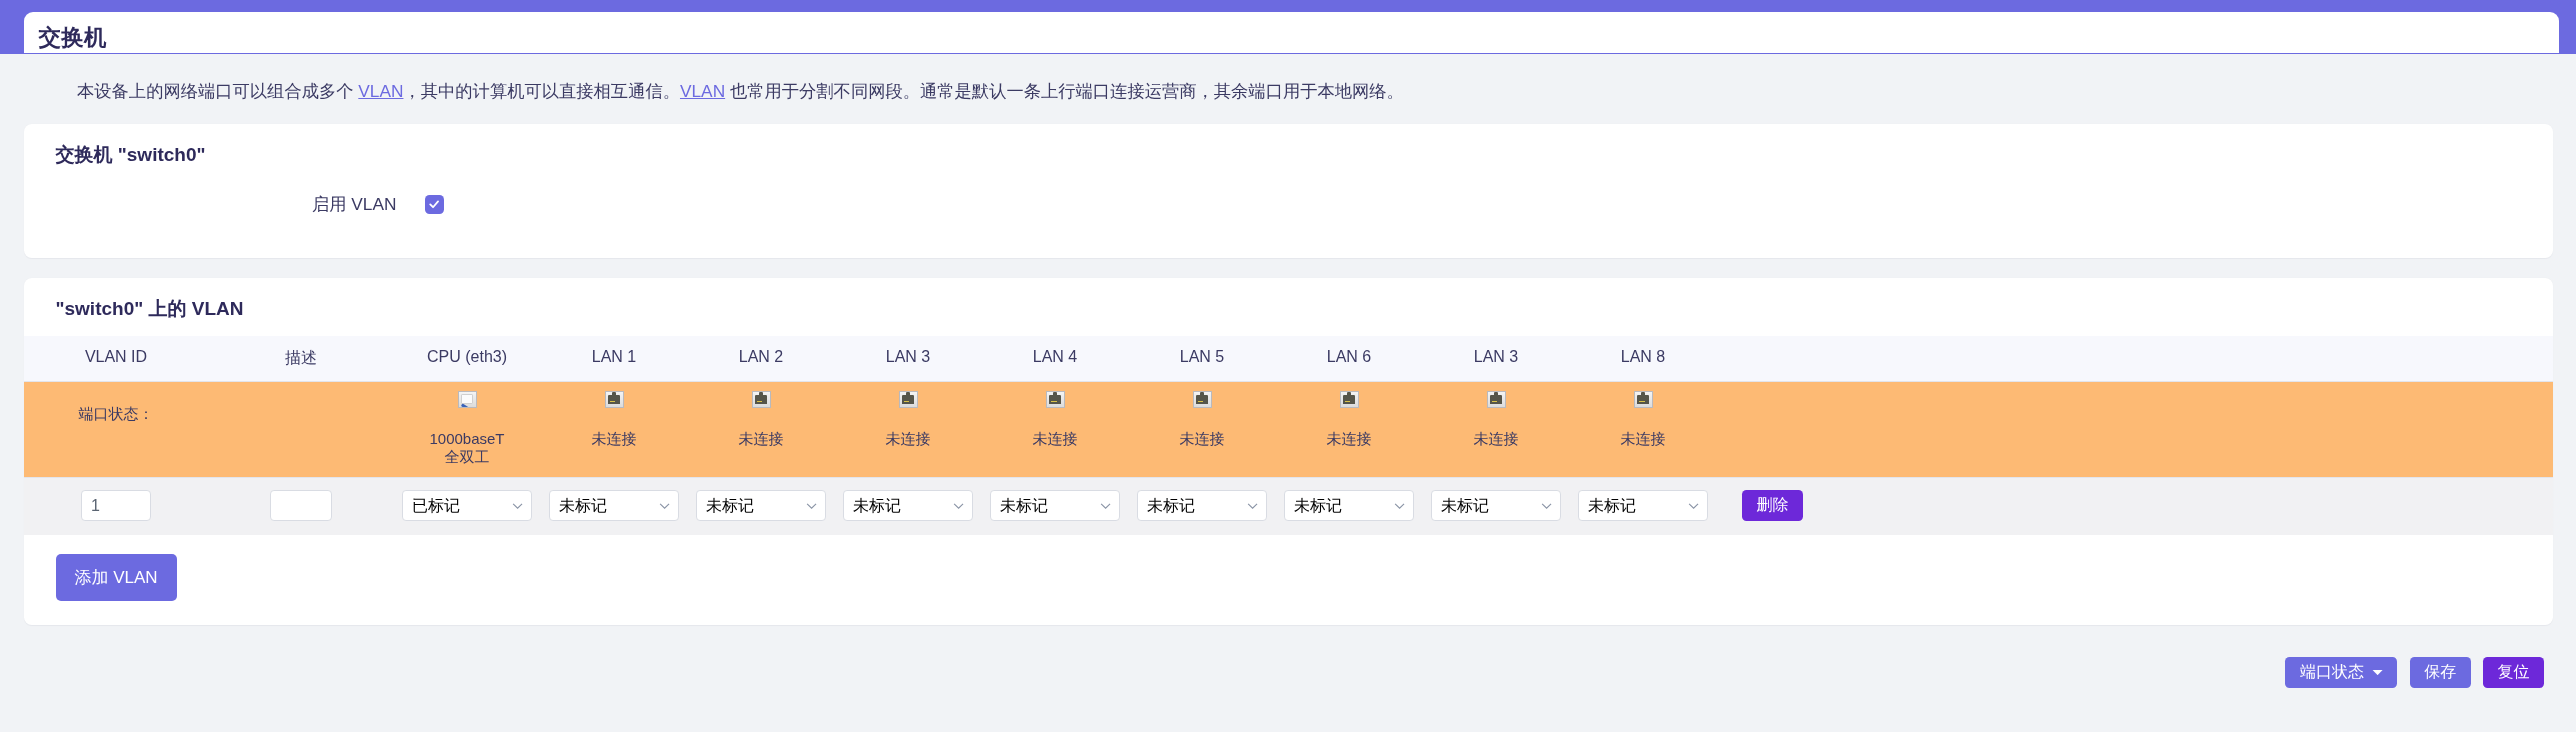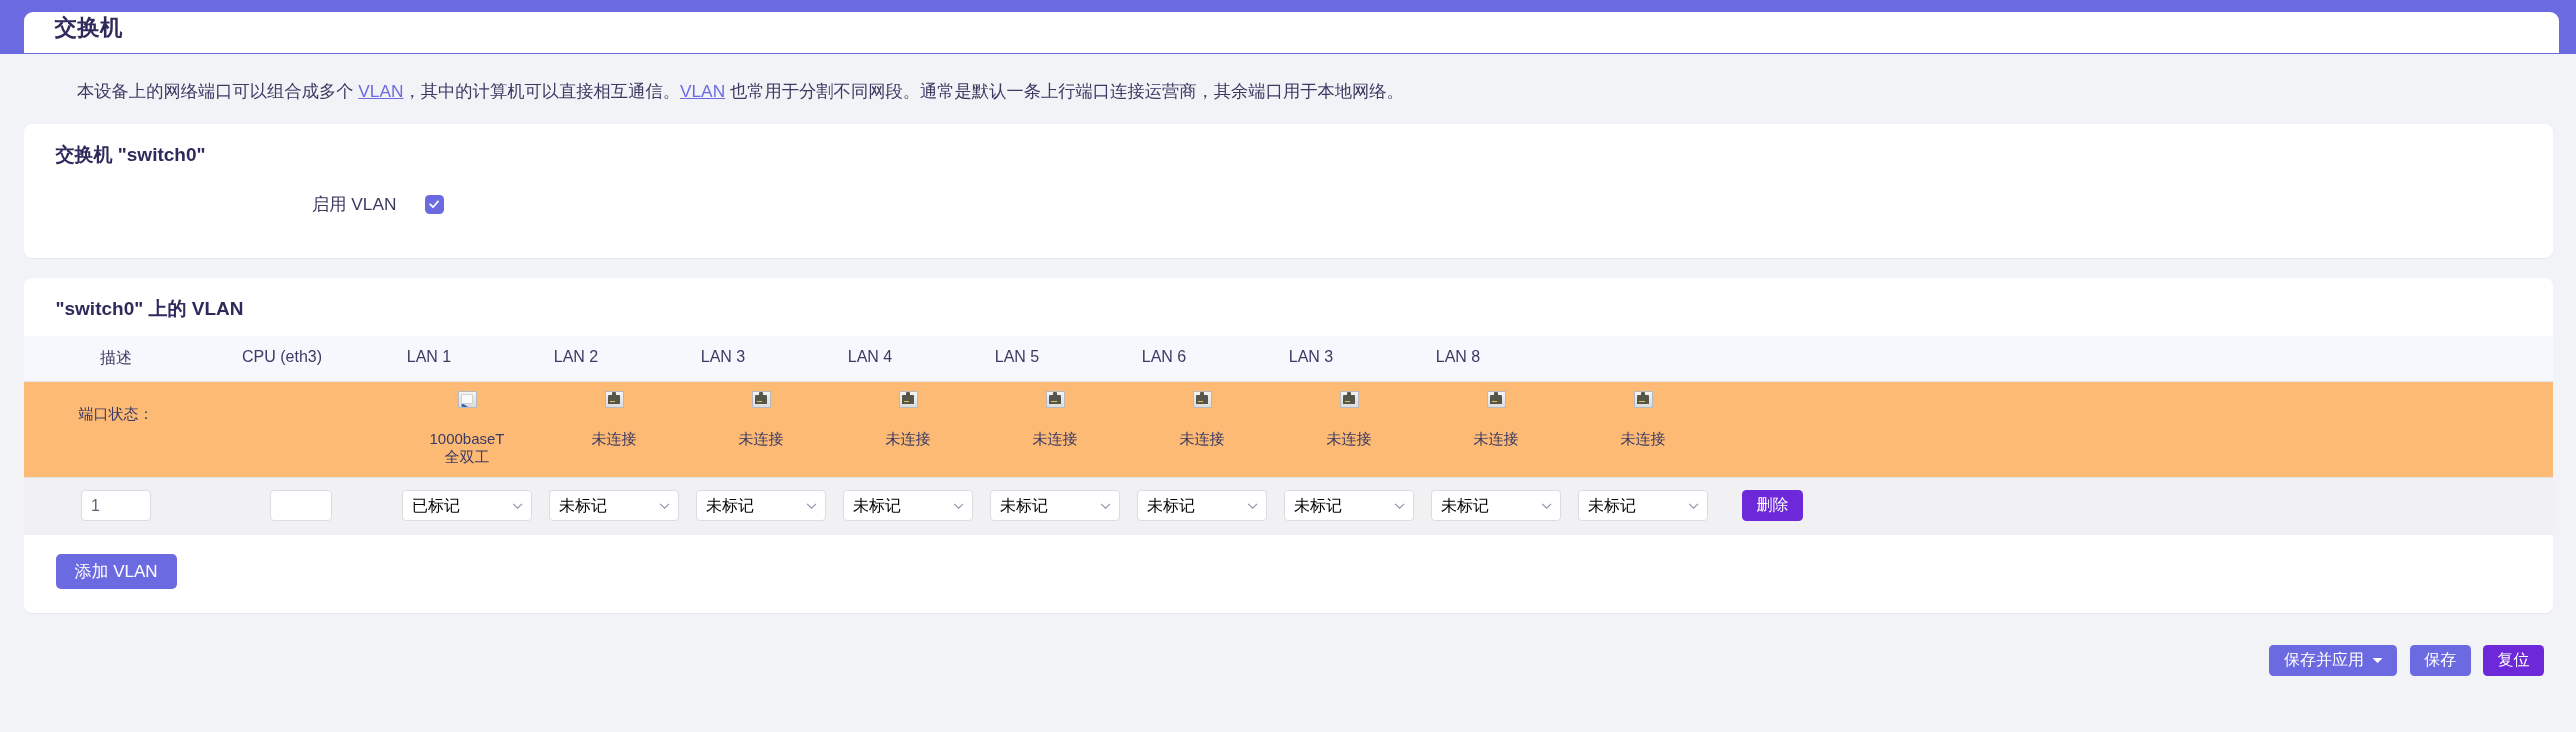--- a/index.html
+++ b/index.html
@@ -20,22 +20,22 @@
     background: #6c6ae0;
   }
   .header-card {
     position: absolute;
     left: 23.5px; top: 12.3px;
     width: 2535px;
     height: 41px;
     background: #ffffff;
     border-radius: 9px 9px 0 0;
     display: flex;
-    align-items: flex-start;
-    padding-left: 31px;
+    align-items: flex-end;
+    padding-left: 15px;
   }
   .header-card h1 {
     font-size: 22.4px;
     font-weight: bold;
     color: #2e2a5b;
     letter-spacing: 0.3px;
   }
 
   
   .page {
@@ -238,21 +238,21 @@
     height: 31px;
     display: inline-flex;
     align-items: center;
     justify-content: center;
     gap: 7.8px;
   }
   .btn-purple { background: #6c6ae0; }
   .btn-red    { background: #6d28d9; }
 
   .btn-add {
-    height: 35px;
+    height: 47px;
     font-size: 17px;
     border-radius: 5px;
     padding: 0 19px;
     text-align: center;
   }
 
   .add-wrap { padding: 19px 0 24.6px 32px; }
 
   
   .footer {
@@ -292,20 +292,21 @@
       </div>
     </div>
   </div>
 
   <div class="panel" style="padding-bottom:0;">
     <div class="panel-title">"switch0" 上的 VLAN</div>
 
     <div class="vtable">
 
       <div class="vrow vhead">
+        <div class="cell c-id">VLAN ID</div>
         <div class="cell c-desc">描述</div>
         <div class="cell c-port">CPU (eth3)</div>
         <div class="cell c-port">LAN 1</div>
         <div class="cell c-port">LAN 2</div>
         <div class="cell c-port">LAN 3</div>
         <div class="cell c-port">LAN 4</div>
         <div class="cell c-port">LAN 5</div>
         <div class="cell c-port">LAN 6</div>
         <div class="cell c-port">LAN 3</div>
         <div class="cell c-port">LAN 8</div>
@@ -468,21 +469,21 @@
 
     </div>
 
     <div class="add-wrap">
       <button class="btn btn-purple btn-add">添加 VLAN</button>
     </div>
   </div>
 
   <div class="footer">
     <button class="btn btn-purple">
-      <span>保存并应用</span>
+      <span>端口状态</span>
       <svg class="caret-down" width="11.2" height="6.7" viewBox="0 0 20 12">
           <path d="M1 2 L10 11 L19 2" fill="#ffffff"></path>
         </svg>
     </button>
     <button class="btn btn-purple">保存</button>
     <button class="btn btn-red">复位</button>
   </div>
 
 </div>
 

